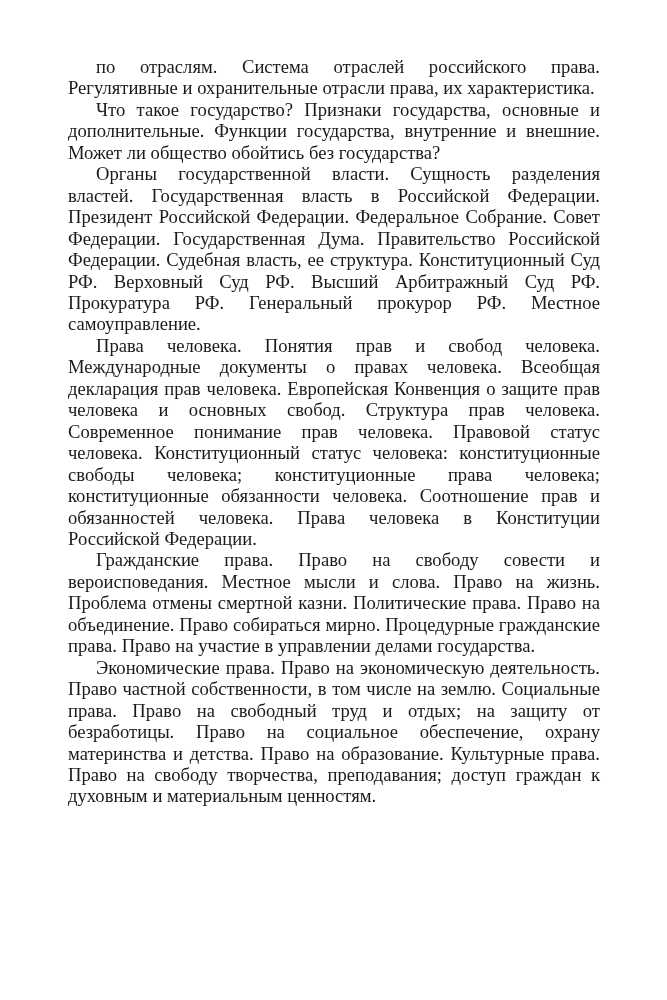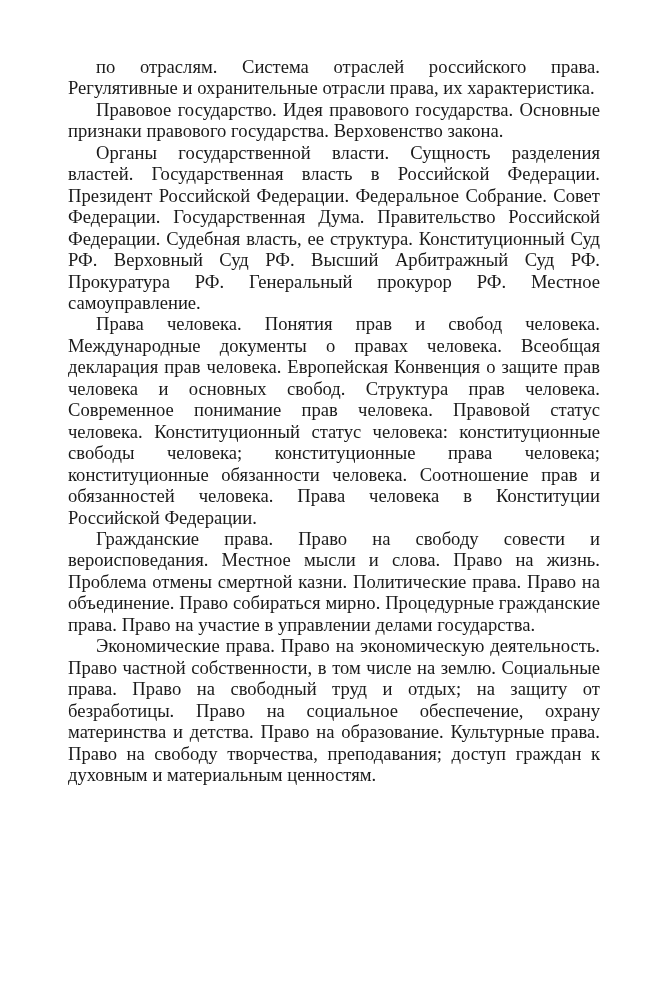--- a/index.html
+++ b/index.html
@@ -49,21 +49,21 @@
     letter-spacing: 0.2px;
   }
 </style>
 </head>
 <body>
 
 <div class="page">
 
   <div class="text-column">
     <p class="para">по отраслям. Система отраслей российского права. Регулятивные и охранительные отрасли права, их характеристика.</p>
-    <p class="para">Правовое государство. Идея правового государства. Основные признаки правового государства. Верховенство закона.</p>
+    <p class="para">Что такое государство? Признаки государства, основные и дополнительные. Функции государства, внутренние и внешние. Может ли общество обойтись без государства?</p>
     <p class="para">Органы государственной власти. Сущность разделения властей. Государственная власть в Российской Федерации. Президент Российской Федерации. Федеральное Собрание. Совет Федерации. Государственная Дума. Правительство Российской Федерации. Судебная власть, ее структура. Конституционный Суд РФ. Верховный Суд РФ. Высший Арбитражный Суд РФ. Прокуратура РФ. Генеральный прокурор РФ. Местное самоуправление.</p>
     <p class="para">Права человека. Понятия прав и свобод человека. Международные документы о правах человека. Всеобщая декларация прав человека. Европейская Конвенция о защите прав человека и основных свобод. Структура прав человека. Современное понимание прав человека. Правовой статус человека. Конституционный статус человека: конституционные свободы человека; конституционные права человека; конституционные обязанности человека. Соотношение прав и обязанностей человека. Права человека в Конституции Российской Федерации.</p>
     <p class="para">Гражданские права. Право на свободу совести и вероисповедания. Местное мысли и слова. Право на жизнь. Проблема отмены смертной казни. Политические права. Право на объединение. Право собираться мирно. Процедурные гражданские права. Право на участие в управлении делами государства.</p>
     <p class="para">Экономические права. Право на экономическую деятельность. Право частной собственности, в том числе на землю. Социальные права. Право на свободный труд и отдых; на защиту от безработицы. Право на социальное обеспечение, охрану материнства и детства. Право на образование. Культурные права. Право на свободу творчества, преподавания; доступ граждан к духовным и материальным ценностям.</p>
   </div>
 
   <div class="page-number">24</div>
 
 </div>
 

